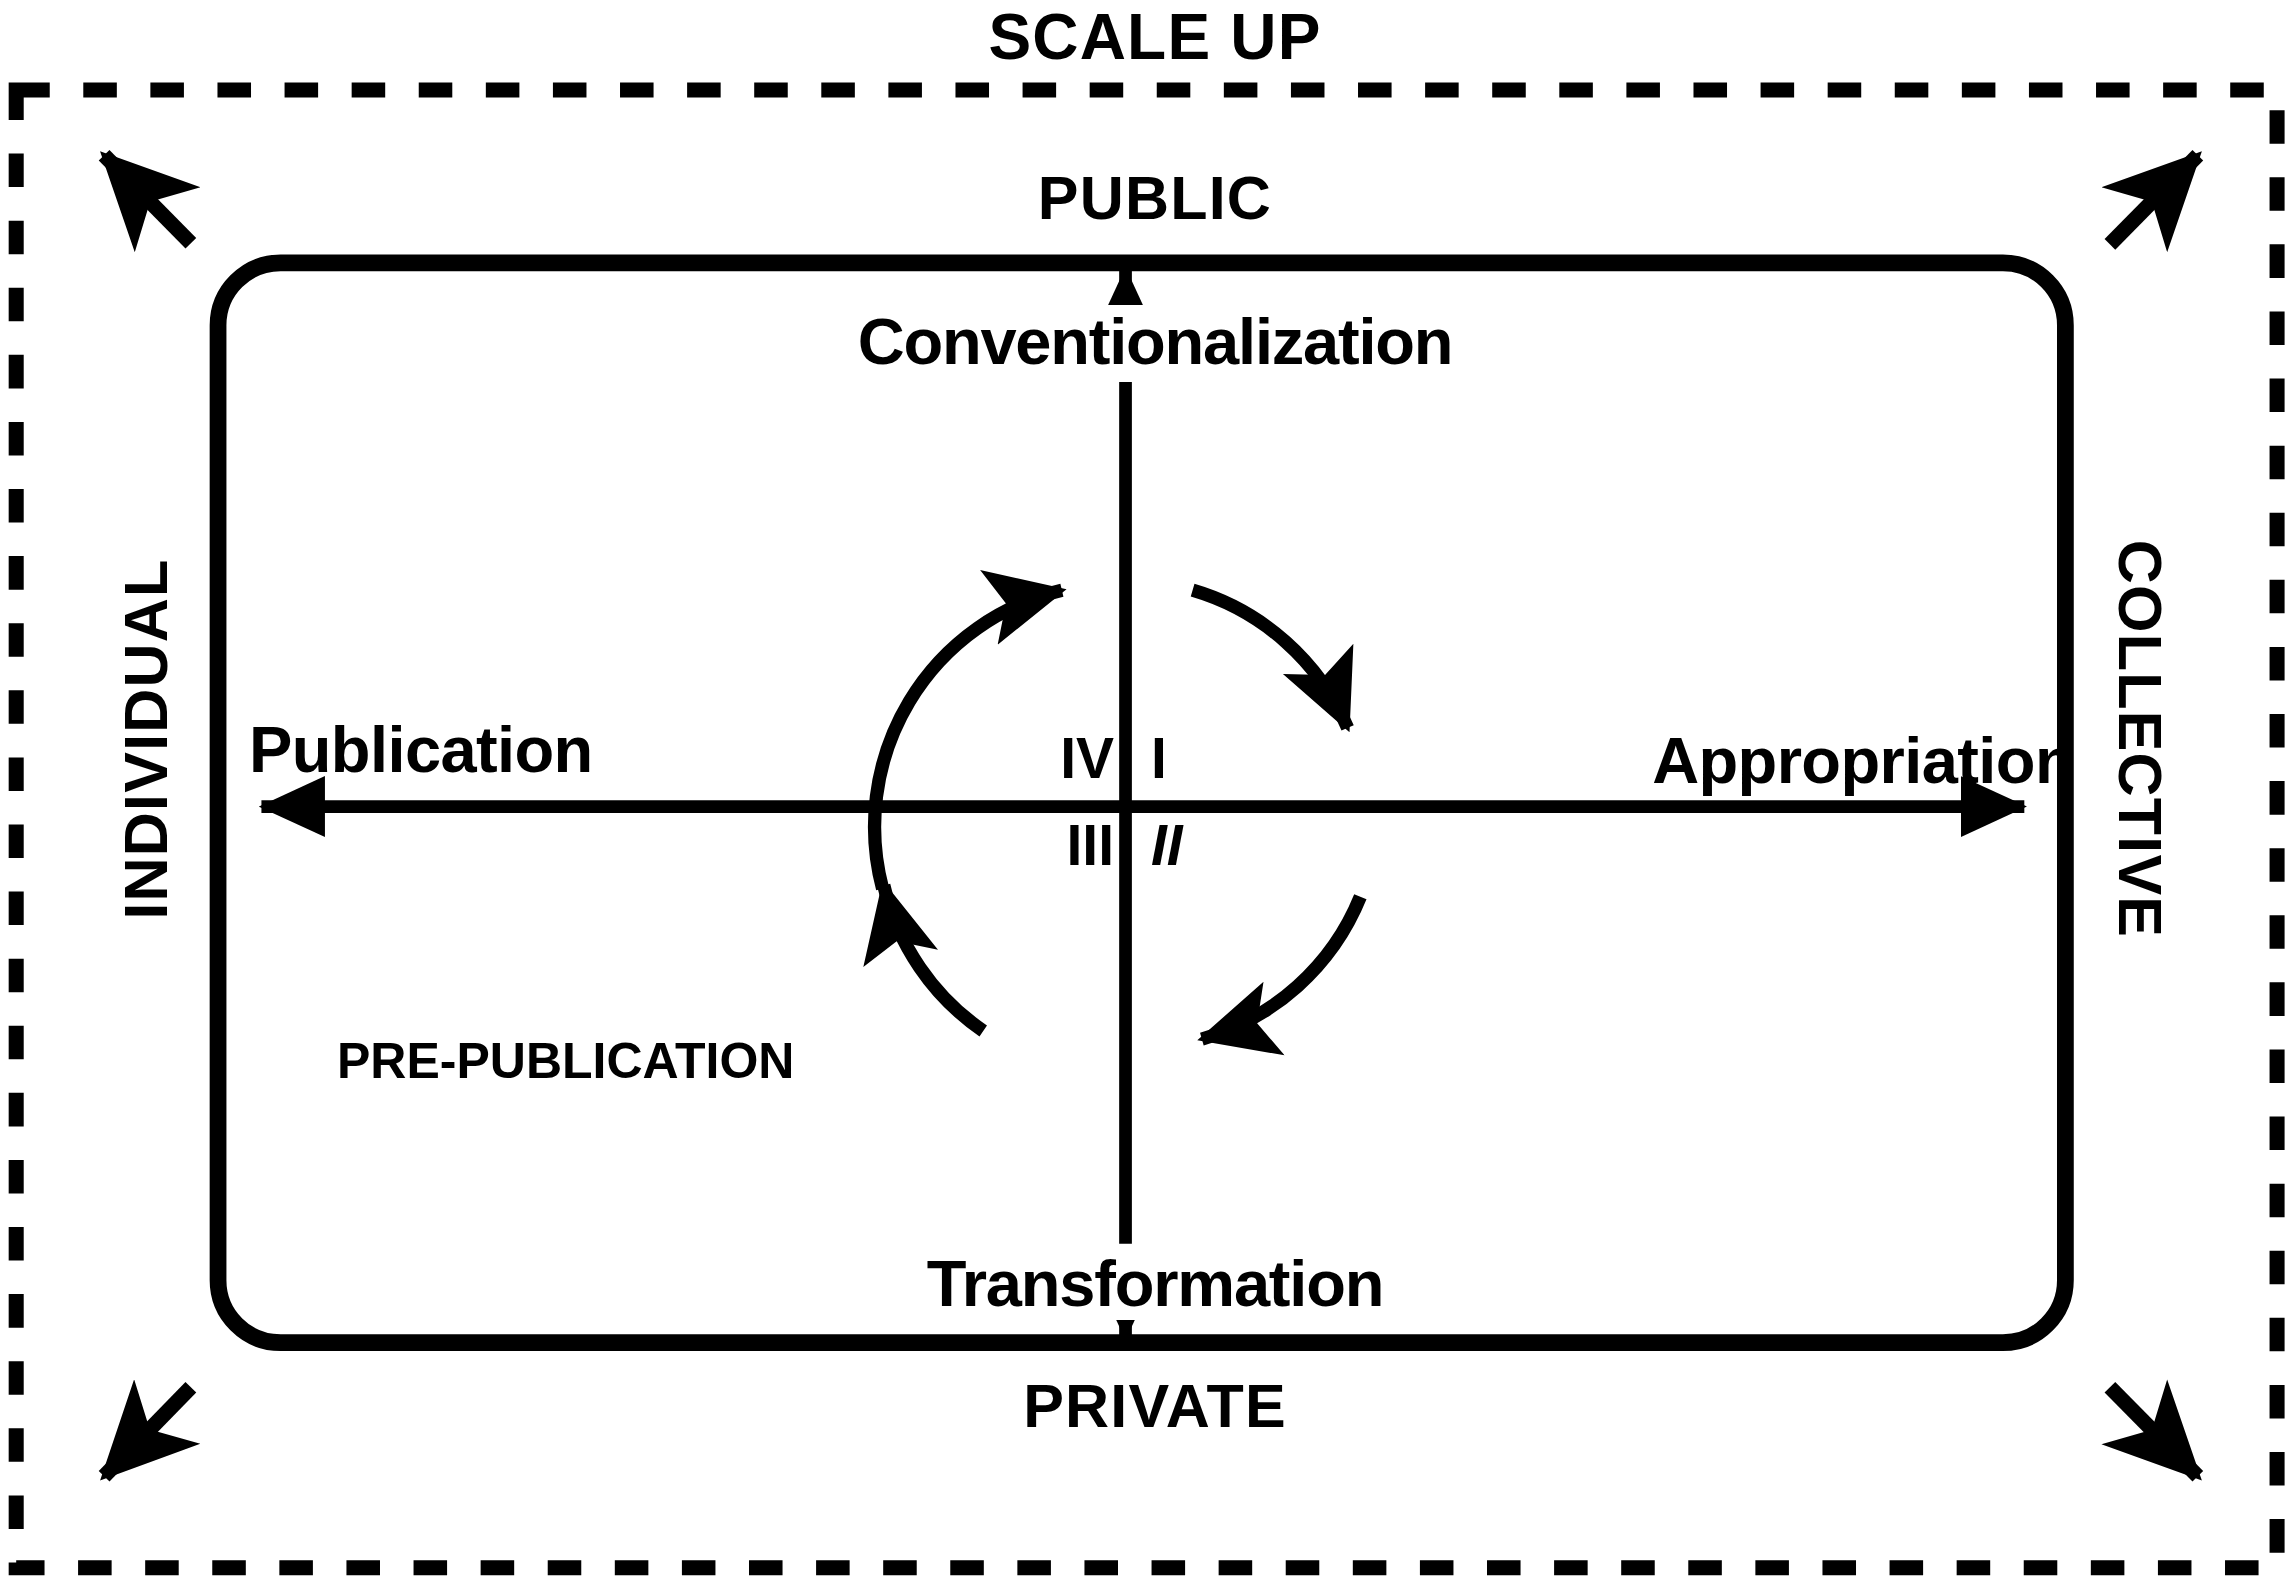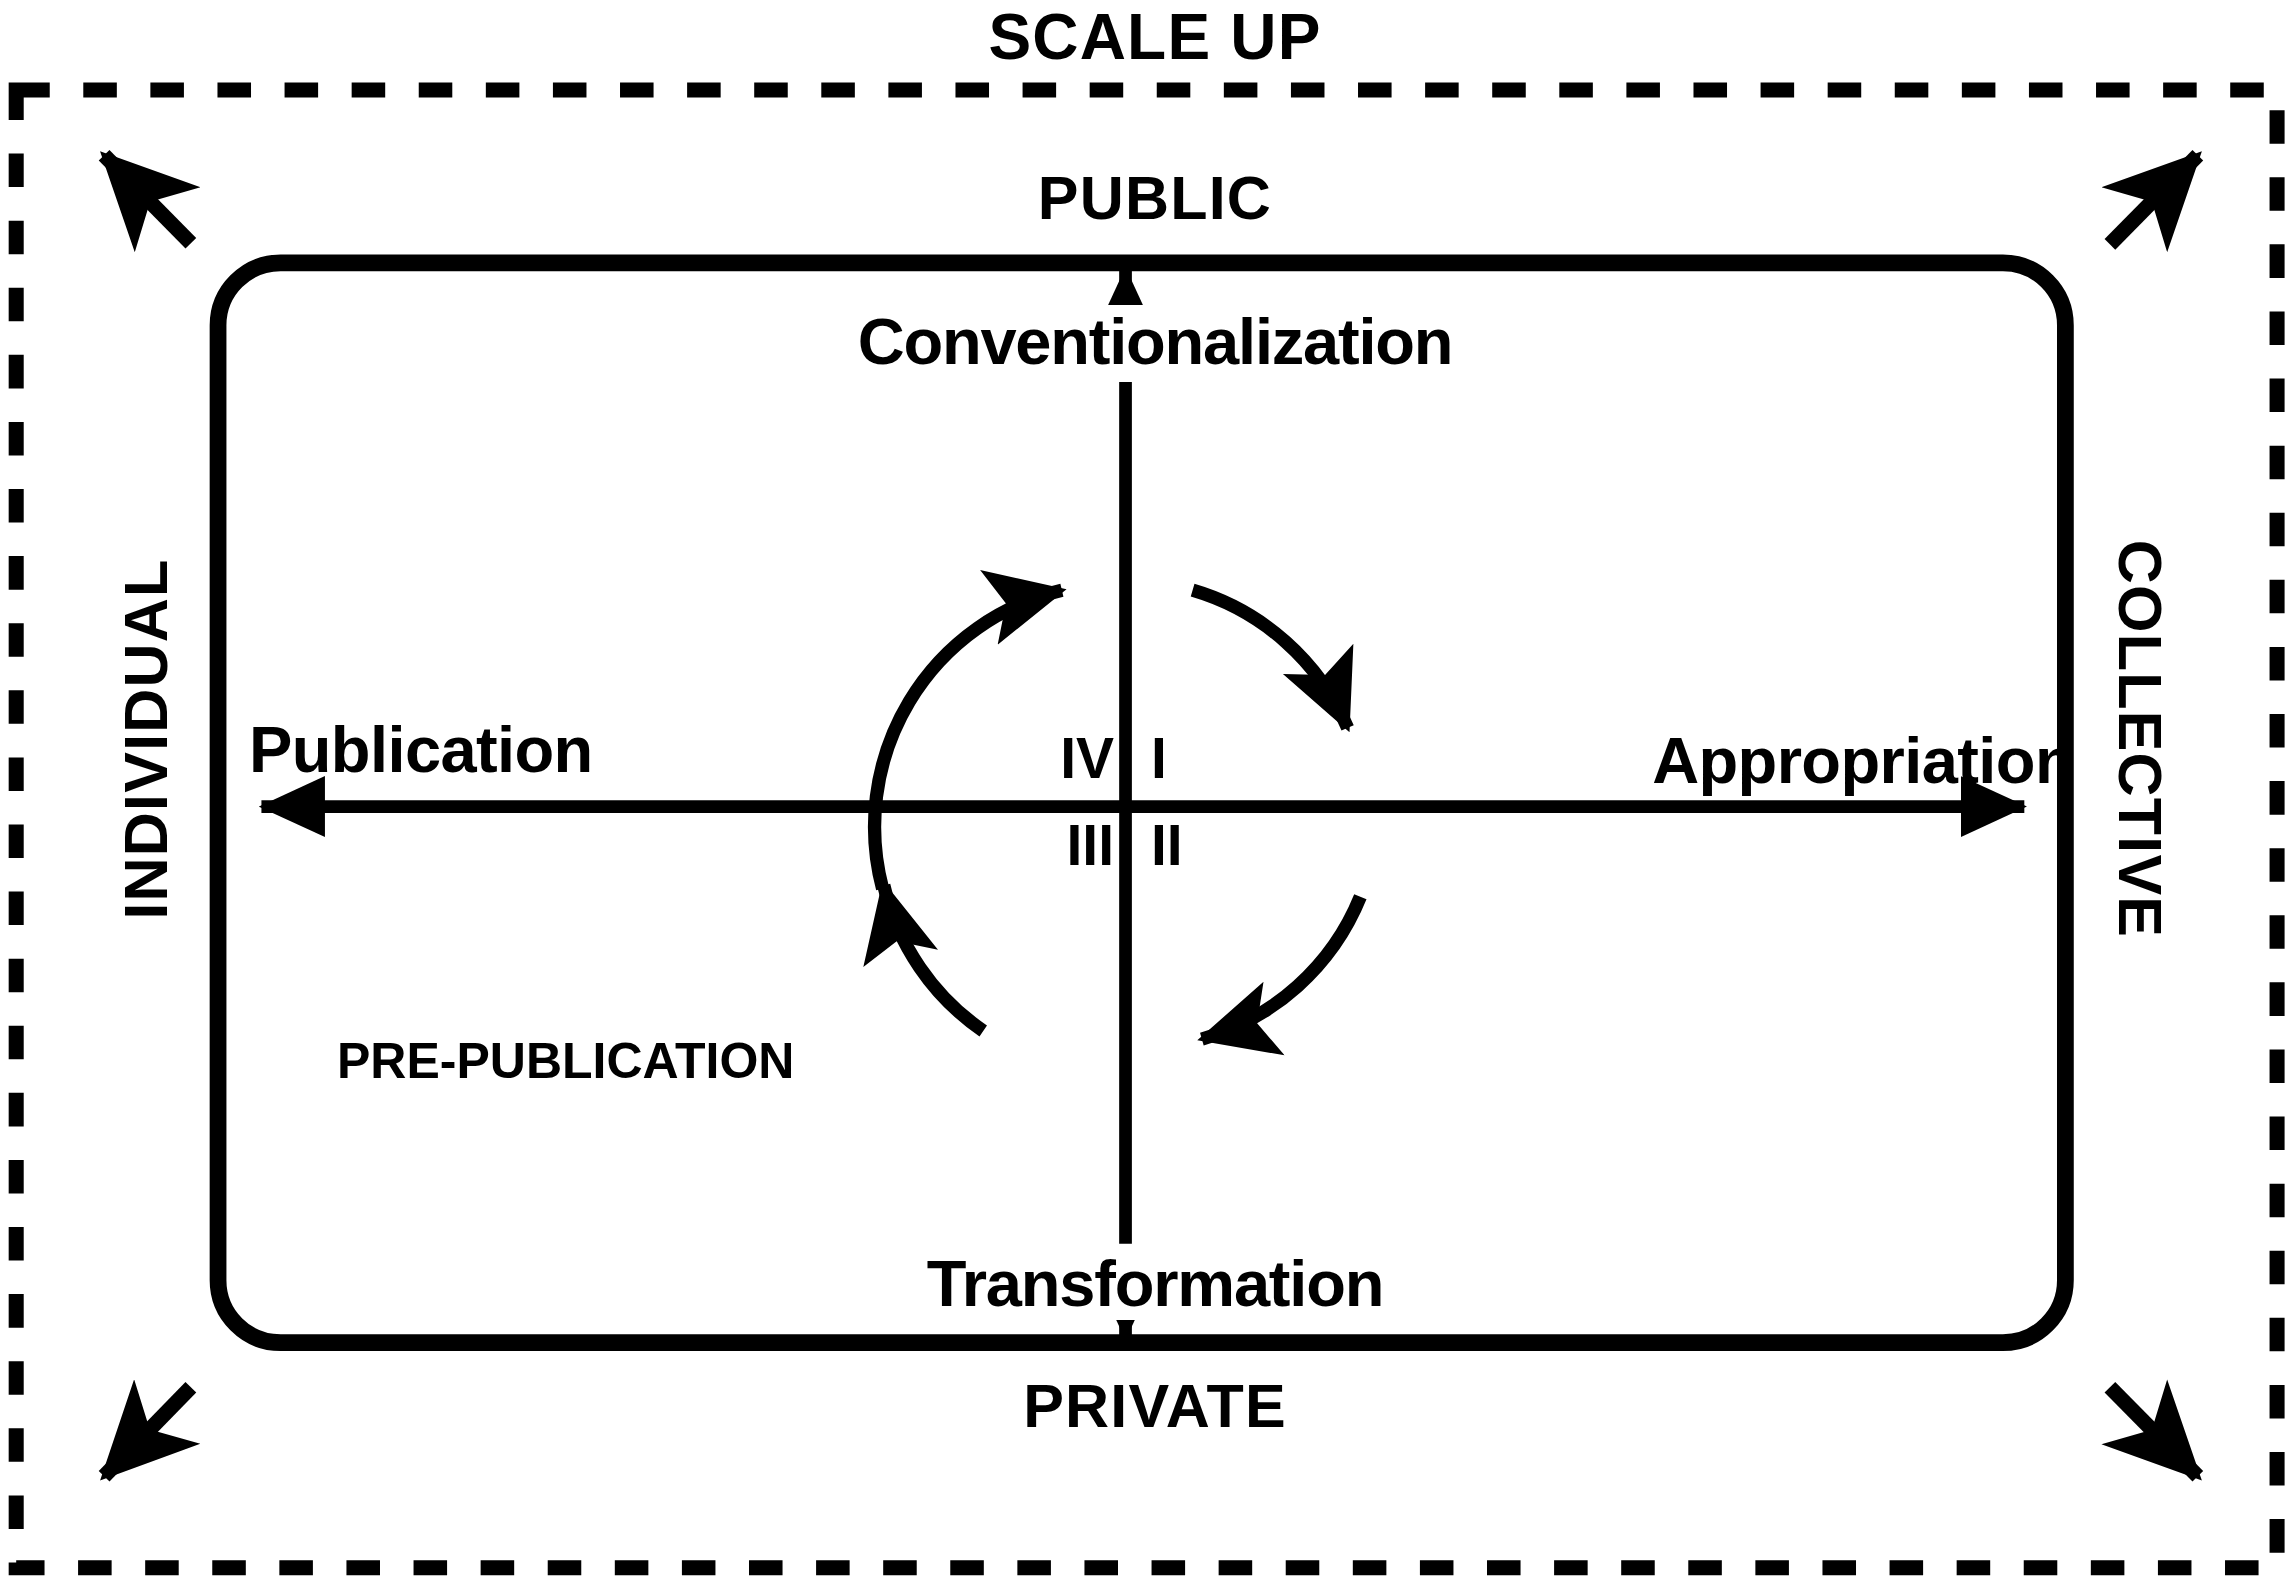--- a/index.html
+++ b/index.html
@@ -133,21 +133,21 @@
     color: #000000;
     font-family: "Liberation Sans Narrow", "Liberation Sans", sans-serif;
     font-weight: 700;
     font-size: 57px;
     line-height: 1;
     white-space: nowrap;
   }
   #numeral-iv { right: 1196px; top: 730px; margin-left: 28px; }
   #numeral-i  { left: 1151px;  top: 730px; }
   #numeral-iii{ right: 1196px; top: 817px; }
-  #numeral-ii { left: 1151px;  top: 817px; }
+  #numeral-ii { left: 1151px;  top: 817px; font-style: italic; }
 </style>
 </head>
 <body>
 
 <div id="diagram-root">
 
   <svg class="layer" viewBox="0 0 3968 2755">
     <defs>
       <marker id="mk-right" viewBox="0 0 10 10" refX="9.6" refY="5" markerWidth="5.2" markerHeight="5.2" orient="auto-start-reverse">
         <path d="M0,0.4 L10,5 L0,9.6 z" fill="#000"></path>

